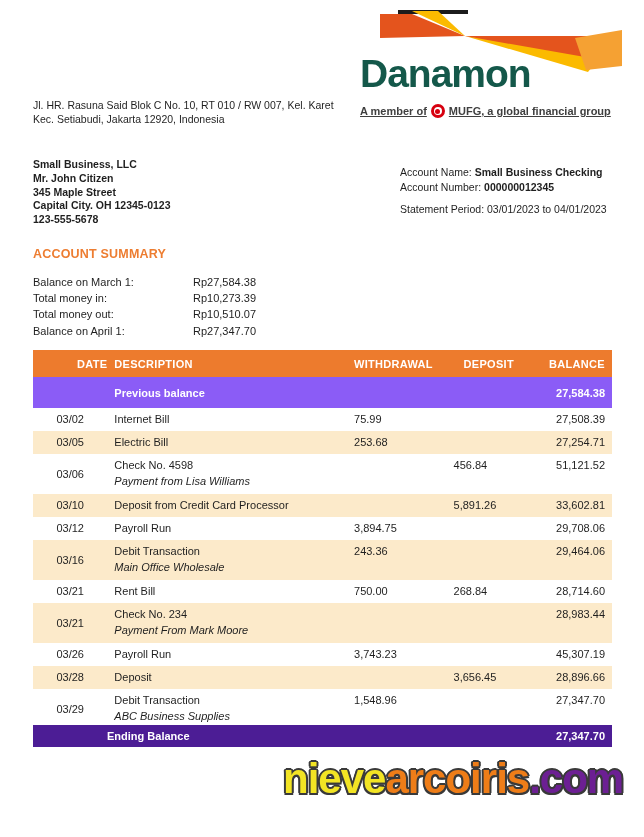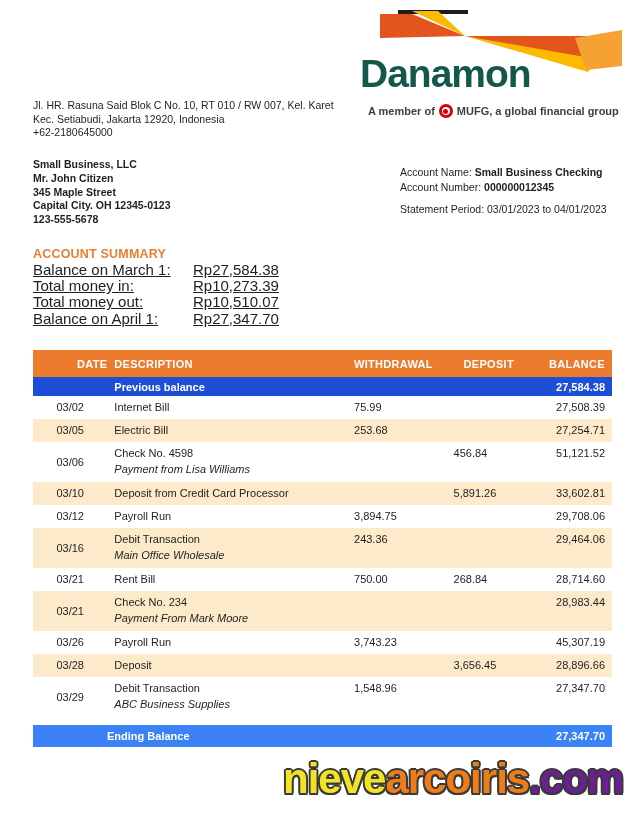--- a/index.html
+++ b/index.html
@@ -11,79 +11,80 @@
   }
 
   
   .logo-block { position:absolute; left:350px; top:10px; width:275px; height:92px; }
   .logo-shapes { position:absolute; left:0; top:0; }
   .brand-word {
     position:absolute; left:10px; top:42px;
     font-size:39px; font-weight:bold; letter-spacing:-1px; color:#14584A;
   }
   .tagline {
-    position:absolute; left:368px; top:104px; width:270px;
+    position:absolute; left:360px; top:104px; width:270px;
     display:flex; align-items:center; font-size:11px; color:#3f3f3f; font-weight:600;
     white-space:nowrap;
+    text-decoration:underline;
   }
   .mufg-mark {
     display:inline-flex; align-items:center; justify-content:center;
     width:14px; height:14px; border:3px solid #d7000f; border-radius:50%;
     margin:0 4px; flex:0 0 auto;
   }
   .mufg-mark i { display:block; width:5px; height:5px; background:#d7000f; border-radius:50%; }
   .tagline .bold { font-weight:bold; }
 
   
   .bank-address { position:absolute; left:33px; top:99px; font-size:10.5px; line-height:13.5px; color:#1f1f1f; }
   .customer     { position:absolute; left:33px; top:158px; font-size:10.5px; line-height:13.8px; font-weight:bold; color:#1f1f1f; }
 
   .account-info { position:absolute; left:400px; top:165px; font-size:10.5px; line-height:15px; color:#1f1f1f; }
   .account-info .period { margin-top:7px; }
   .account-info b { font-weight:bold; }
 
   
   .summary { position:absolute; left:33px; top:247px; width:300px; }
   .summary-title { color:#ED7D31; font-weight:bold; font-size:12.5px; letter-spacing:0.2px; }
-  .summary-rows { margin-top:1px; font-size:15px;text-decoration:underline; }
+  .summary-rows { margin-top:13px; font-size:11px; }
   .summary-row { display:flex; line-height:16.2px; }
   .summary-row .lbl { width:160px; }
 
   
   .txn-table { position:absolute; left:33px; top:350px; width:579px; border-collapse:collapse; font-size:11px; }
   .txn-table th {
     background:#ED7B2D; color:#ffffff; font-weight:bold; height:27px;
     letter-spacing:0.3px; font-size:11px;
   }
   .col-date  { width:67px; }
   .col-desc  { width:245px; }
   .col-wdr   { width:100px; }
   .col-dep   { width:75px; }
   .col-bal   { width:92px; }
   th.h-date { text-align:center;padding-left:44px; }
   th.h-desc, th.h-wdr { text-align:left; padding-left:7px; }
   th.h-dep, th.h-bal  { text-align:right; padding-right:7px; }
 
   tr.prev-balance td {
-    background:#1d4ed8; color:#ffffff; font-weight:bold; height:19px; font-size:11px;
+    background:#8b5cf6; color:#ffffff; font-weight:bold; height:31px; font-size:11px;
   }
   tr.prev-balance .lbl { padding-left:7px; }
   tr.prev-balance .amt { text-align:right; padding-right:7px; }
 
   tbody.rows td { vertical-align:top; padding:4px 7px; line-height:15px; color:#1f1f1f; }
   tbody.rows td.c-date { text-align:center; vertical-align:middle; padding:4px 2px; }
   tbody.rows td.c-wdr  { text-align:left; }
   tbody.rows td.c-dep  { }
   tbody.rows td.c-bal  { text-align:right; }
   tbody.rows tr:nth-of-type(even) td { background:#FCEACA; }
   tbody.rows .note { font-style:italic; line-height:17px; }
 
   .ending-row {
     position:absolute; left:33px; top:725px; width:579px; height:22px;
-    background:#3b82f6; color:#ffffff; font-weight:bold; font-size:11px;
+    background:#4c1d95; color:#ffffff; font-weight:bold; font-size:11px;
     display:flex; align-items:center; justify-content:space-between;
     padding-left:74px; padding-right:7px;
   }
 
   
   .watermark {
     position:absolute; left:283px; top:755px;
     font-size:42px; font-weight:800; letter-spacing:-1px; white-space:nowrap;
     text-shadow:
       2px 0 0 #3a3a3a, -2px 0 0 #3a3a3a, 0 2px 0 #3a3a3a, 0 -2px 0 #3a3a3a,
@@ -114,21 +115,20 @@
     <span class="mufg-mark">
         <i></i>
       </span>
     <span class="bold">MUFG</span>
     <span>, a global financial group</span>
   </div>
 
   <div class="bank-address">
     <div>Jl. HR. Rasuna Said Blok C No. 10, RT 010 / RW 007, Kel. Karet</div>
     <div>Kec. Setiabudi, Jakarta 12920, Indonesia</div>
-    <div>+62-2180645000</div>
   </div>
 
   <div class="customer">
     <div>Small Business, LLC</div>
     <div>Mr. John Citizen</div>
     <div>345 Maple Street</div>
     <div>Capital City. OH 12345-0123</div>
     <div>123-555-5678</div>
   </div>
 

